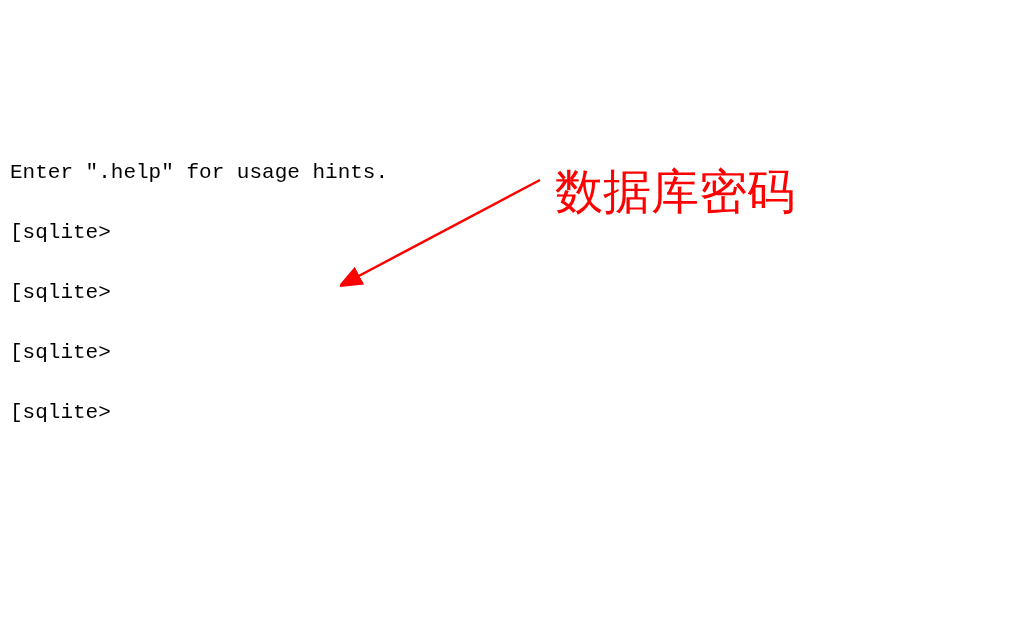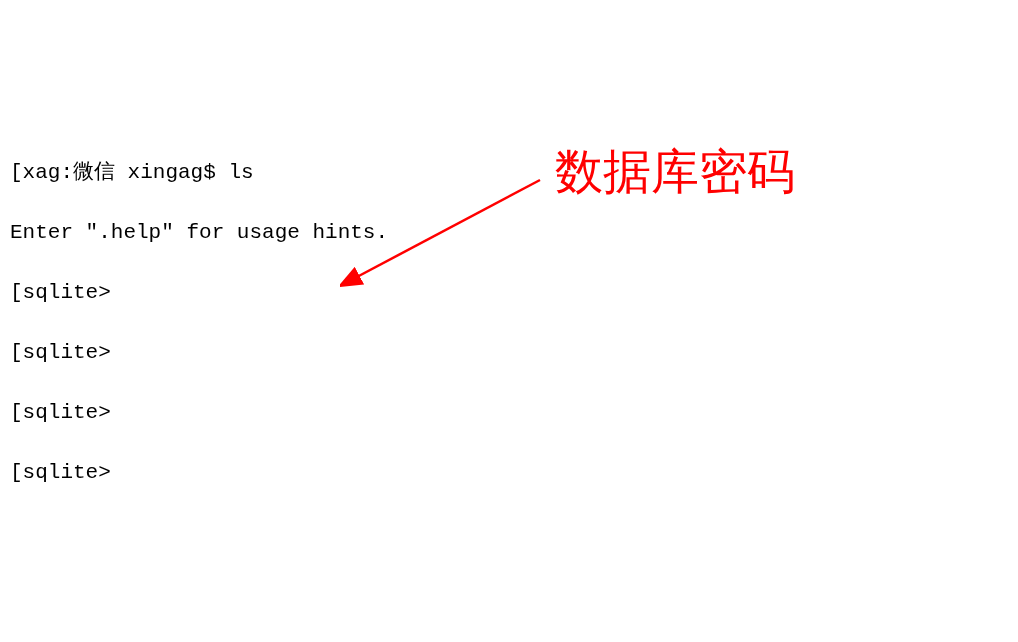--- a/index.html
+++ b/index.html
@@ -38,21 +38,20 @@
     .ls-output {
       white-space: pre;
     }
   </style>
 </head>
 <body>
 
 
 
 <div>
-<div class="terminal-line">[xag:微信 xingag$ ls</div>
 <div class="terminal-line">Enter ".help" for usage hints.</div>
 <div class="terminal-line">[sqlite&gt;</div>
 <div class="terminal-line">[sqlite&gt;</div>
 <div class="terminal-line">[sqlite&gt;</div>
 <div class="terminal-line">[sqlite&gt;</div>
 
 
 
 
 
@@ -67,16 +66,16 @@
 
 <svg class="arrow-svg" style="left:340px; top:160px; width:210px; height:130px;">
   <defs>
     <marker id="arrowhead" markerWidth="10" markerHeight="8" refX="2" refY="4" orient="auto">
       <polygon points="0 0, 10 4, 0 8" fill="#ff0000"></polygon>
     </marker>
   </defs>
   <line x1="200" y1="20" x2="15" y2="118" stroke="#ff0000" stroke-width="2.5" marker-end="url(#arrowhead)"></line>
 </svg>
 
-<div class="annotation" style="left:555px; top:148px;">数据库密码</div>
+<div class="annotation" style="left:555px; top:168px;">数据库密码</div>
 
 
 
 
 </body></html>

